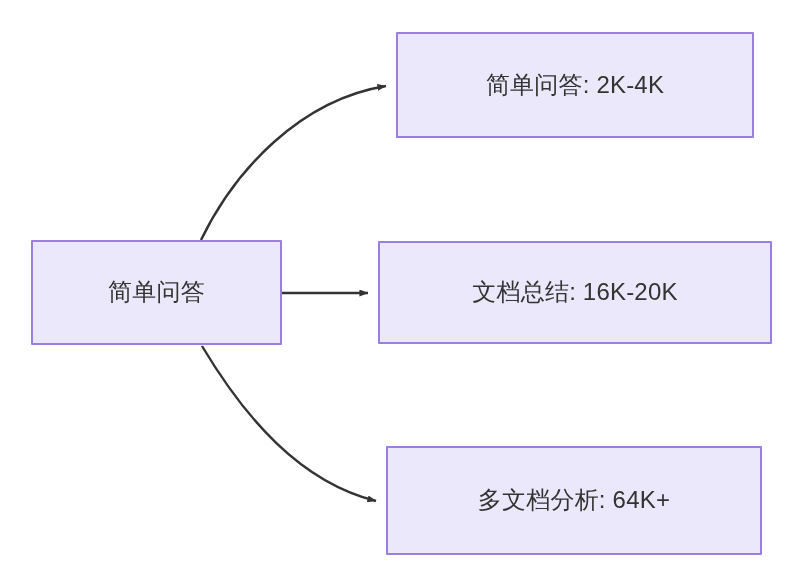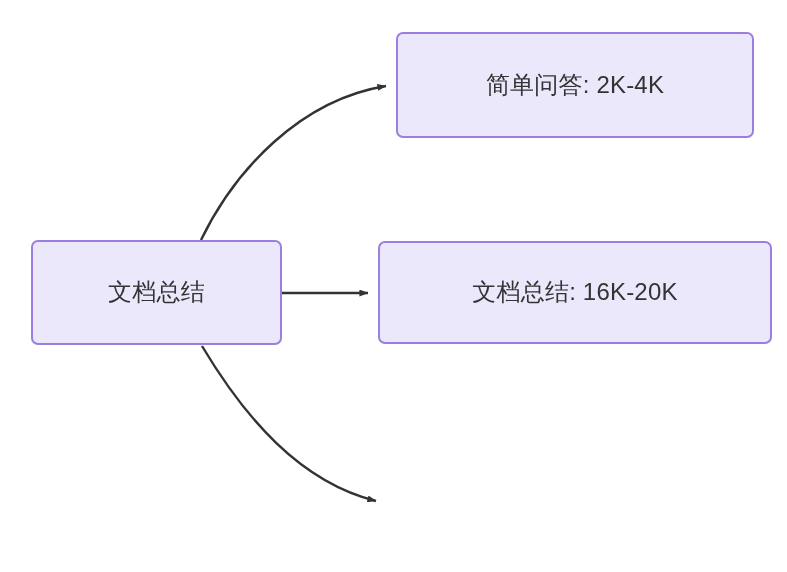--- a/index.html
+++ b/index.html
@@ -23,21 +23,21 @@
     top: 0;
     width: 787px;
     height: 572px;
     pointer-events: none;
   }
   .node {
     position: absolute;
     box-sizing: border-box;
     background: #ebe8fb;
     border: 2px solid #9a7fe0;
-    border-radius: 7px;
+    border-radius: 1px;
     display: flex;
     align-items: center;
     justify-content: center;
     z-index: 2;
   }
   .node-label {
     color: #333333;
     font-size: 24px;
     line-height: 1.2;
     letter-spacing: 0.2px;
@@ -63,25 +63,28 @@
     </defs>
 
     <path d="M 201,240 C 235,170 300,100 386,86" fill="none" stroke="#333333" stroke-width="2.4" marker-end="url(#arrowhead)"></path>
 
     <path d="M 282,293 L 368,293" fill="none" stroke="#333333" stroke-width="2.6" marker-end="url(#arrowhead)"></path>
 
     <path d="M 202,346 C 245,418 300,482 376,501" fill="none" stroke="#333333" stroke-width="2.4" marker-end="url(#arrowhead)"></path>
   </svg>
 
   <div class="node" id="node-root">
-    <span class="node-label">文档总结</span>
+    <span class="node-label">简单问答</span>
   </div>
 
   <div class="node" id="node-simple-qa">
     <span class="node-label">简单问答: 2K-4K</span>
   </div>
 
   <div class="node" id="node-doc-summary">
     <span class="node-label">文档总结: 16K-20K</span>
   </div>
 
+  <div class="node" id="node-multi-doc">
+    <span class="node-label">多文档分析: 64K+</span>
+  </div>
 
 </div>
 
 </body></html>

